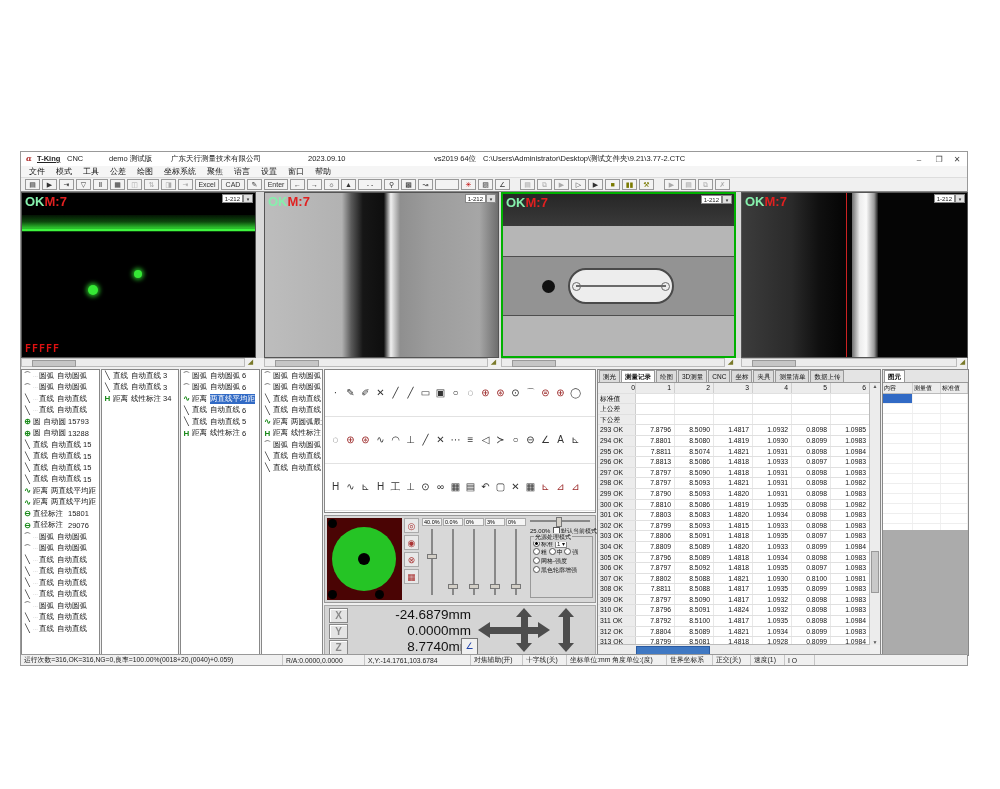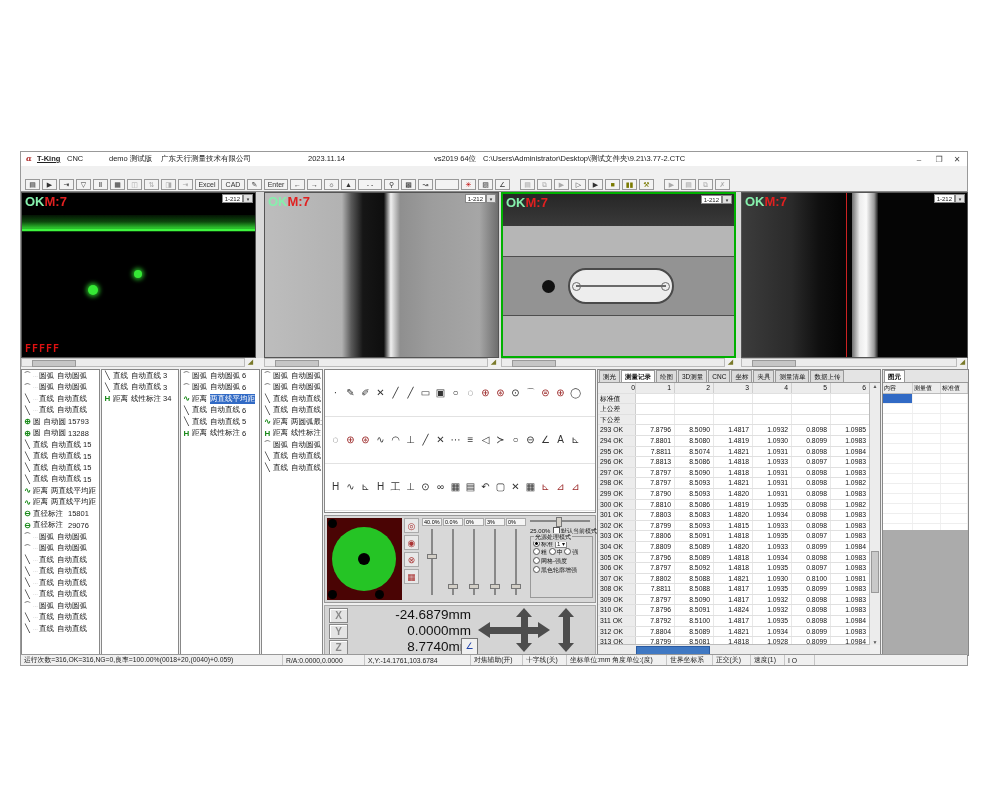--- a/index.html
+++ b/index.html
@@ -156,29 +156,42 @@
 <body>
 <div class="page">
 
 <div class="win">
 
   <div class="titlebar">
     <span class="logo" style="left:5px;">α</span>
     <span style="left:16px;font-weight:bold;text-decoration:underline;">T-King</span>
     <span style="left:46px;">CNC</span>
     <span style="left:88px;">demo 测试版</span>
-    <span style="left:140px;">广东天行测量技术有限公司</span>
-    <span style="left:287px;">2023.11.14</span>
+    <span style="left:150px;">广东天行测量技术有限公司</span>
+    <span style="left:287px;">2023.09.10</span>
     <span style="left:413px;">vs2019 64位</span>
     <span style="left:462px;">C:\Users\Administrator\Desktop\测试文件夹\9.21\3.77-2.CTC</span>
     <span class="winctl" style="right:40px;">–</span>
     <span class="winctl" style="right:20px;">❐</span>
     <span class="winctl" style="right:2px;">✕</span>
   </div>
 
+  <div class="menubar" id="menubar">
+        <span>文件</span>
+        <span>模式</span>
+        <span>工具</span>
+        <span>公差</span>
+        <span>绘图</span>
+        <span>坐标系统</span>
+        <span>聚焦</span>
+        <span>语言</span>
+        <span>设置</span>
+        <span>窗口</span>
+        <span>帮助</span>
+      </div>
 
   <div class="toolbar" id="toolbar">
         <div class="tbtn">▤</div>
         <div class="tbtn">▶</div>
         <div class="tbtn">⇥</div>
         <div class="tbtn">▽</div>
         <div class="tbtn">Ⅱ</div>
         <div class="tbtn">▦</div>
         <div class="tbtn dim">◫</div>
         <div class="tbtn dim">⇅</div>

